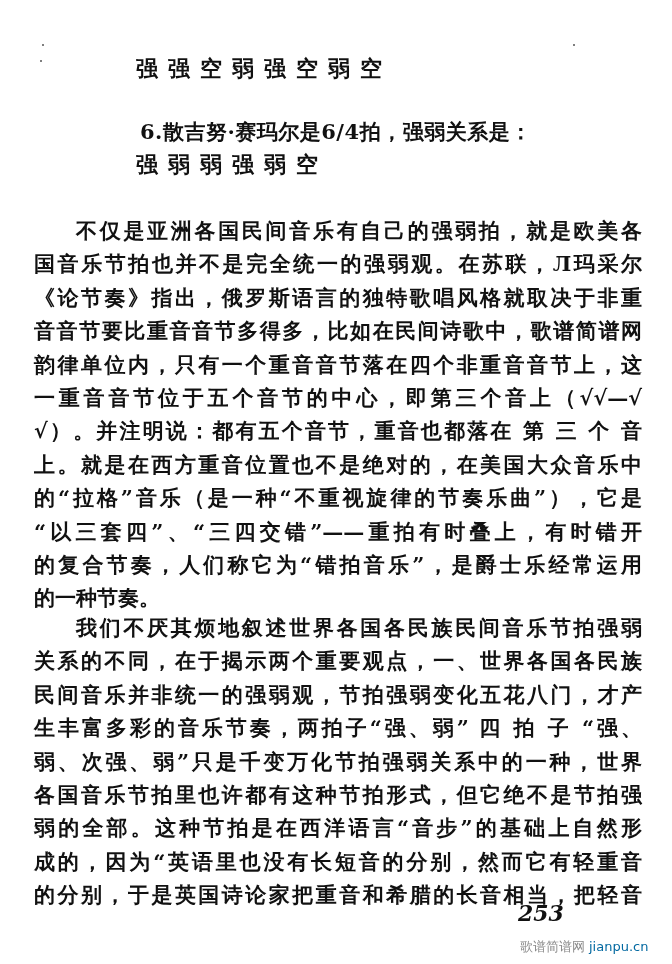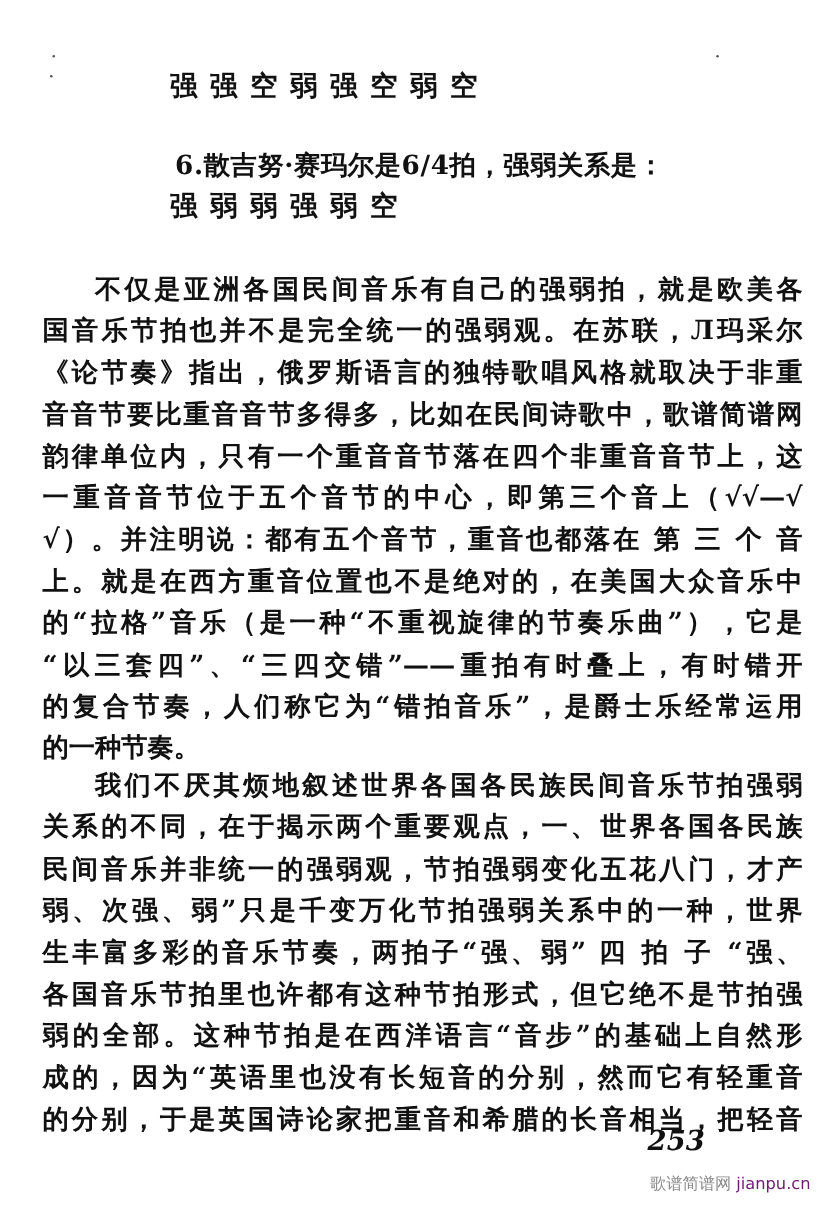--- a/index.html
+++ b/index.html
@@ -79,21 +79,21 @@
     }
     .watermark {
       position: absolute;
       left: 520px;
       top: 938px;
       font-size: 13px;
       white-space: nowrap;
       font-family: "DejaVu Sans", "Liberation Sans", sans-serif;
     }
     .watermark .wm-cn { color: #8a8a8a; text-align: right; }
-    .watermark .wm-en { color: #701a75; margin-left: 4px; margin-top: 29px; }
+    .watermark .wm-en { color: #0369a1; margin-left: 4px; margin-top: 29px; }
   </style>
 </head>
 <body>
 
 <div class="page">
 
   <span class="speck" style="left:42px; top:44px;"></span>
   <span class="speck" style="left:40px; top:60px;"></span>
   <span class="speck" style="left:573px; top:44px;"></span>
 
@@ -115,22 +115,22 @@
     <span class="line">的“拉格”音乐（是一种“不重视旋律的节奏乐曲”），它是</span>
     <span class="line">“以三套四”、“三四交错”——重拍有时叠上，有时错开</span>
     <span class="line">的复合节奏，人们称它为“错拍音乐”，是爵士乐经常运用</span>
     <span class="line last">的一种节奏。</span>
   </div>
 
   <div class="para" style="top:611px;">
     <span class="line indent">我们不厌其烦地叙述世界各国各民族民间音乐节拍强弱</span>
     <span class="line">关系的不同，在于揭示两个重要观点，一、世界各国各民族</span>
     <span class="line">民间音乐并非统一的强弱观，节拍强弱变化五花八门，才产</span>
+    <span class="line">生丰富多彩的音乐节奏，两拍子“强、弱” 四 拍 子 “强、</span>
     <span class="line">弱、次强、弱”只是千变万化节拍强弱关系中的一种，世界</span>
-    <span class="line">生丰富多彩的音乐节奏，两拍子“强、弱” 四 拍 子 “强、</span>
     <span class="line">各国音乐节拍里也许都有这种节拍形式，但它绝不是节拍强</span>
     <span class="line">弱的全部。这种节拍是在西洋语言“音步”的基础上自然形</span>
     <span class="line">成的，因为“英语里也没有长短音的分别，然而它有轻重音</span>
     <span class="line">的分别，于是英国诗论家把重音和希腊的长音相当，把轻音</span>
   </div>
 
   <div class="page-number">253</div>
 
   <div class="watermark">
     <span class="wm-cn">歌谱简谱网</span><span class="wm-en">jianpu.cn</span>

